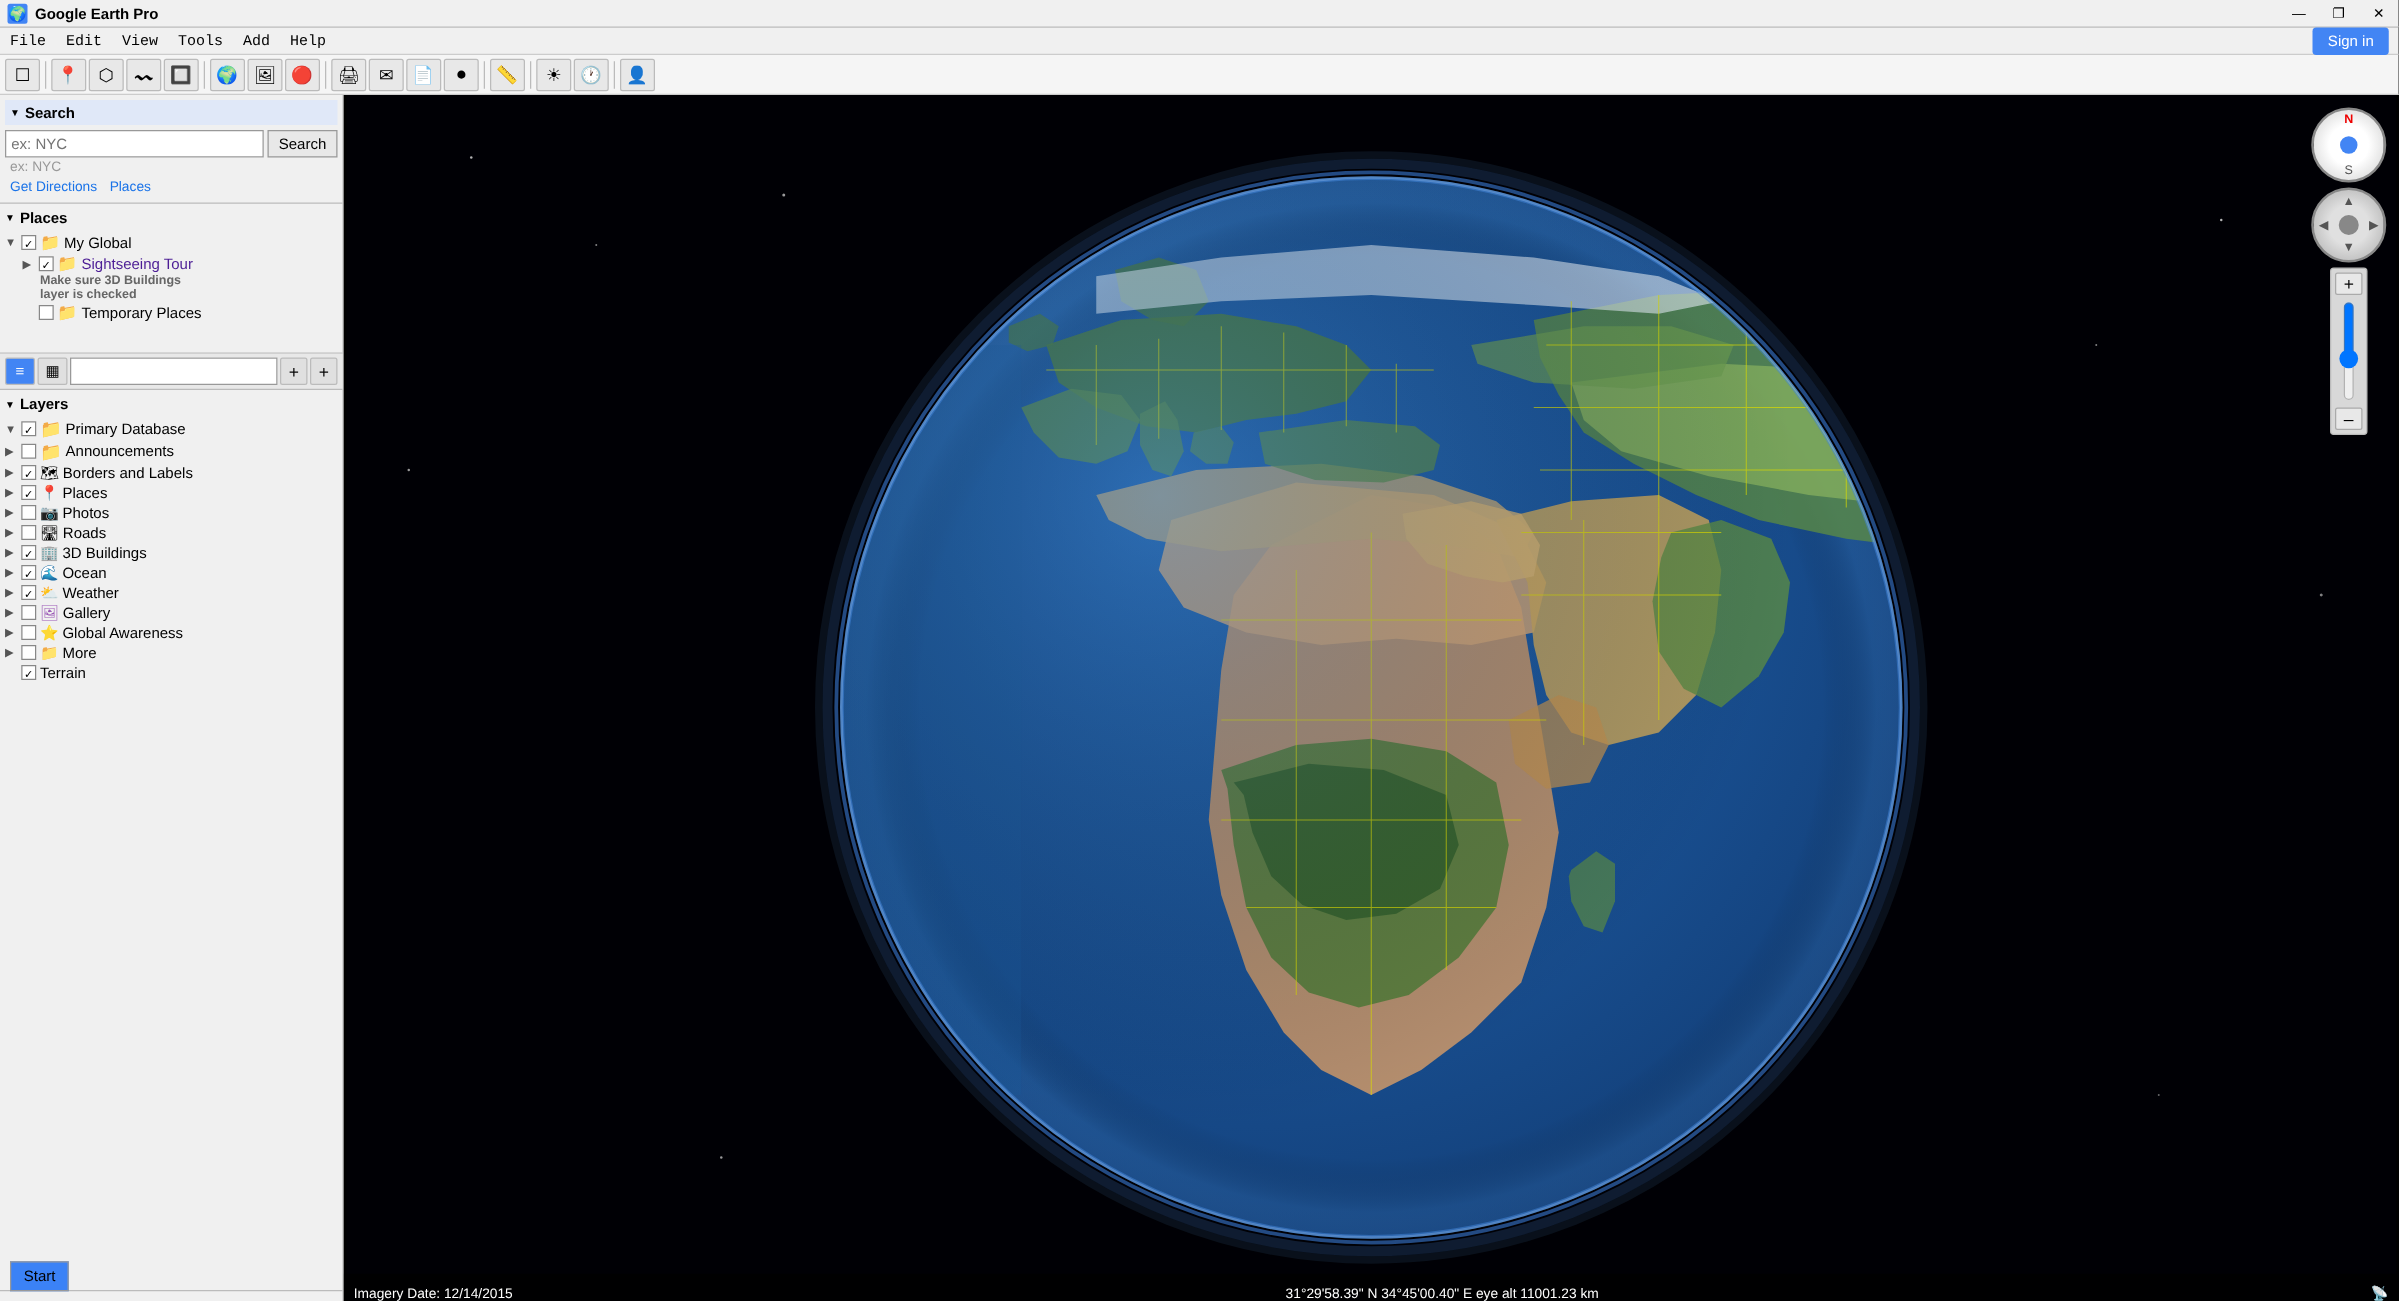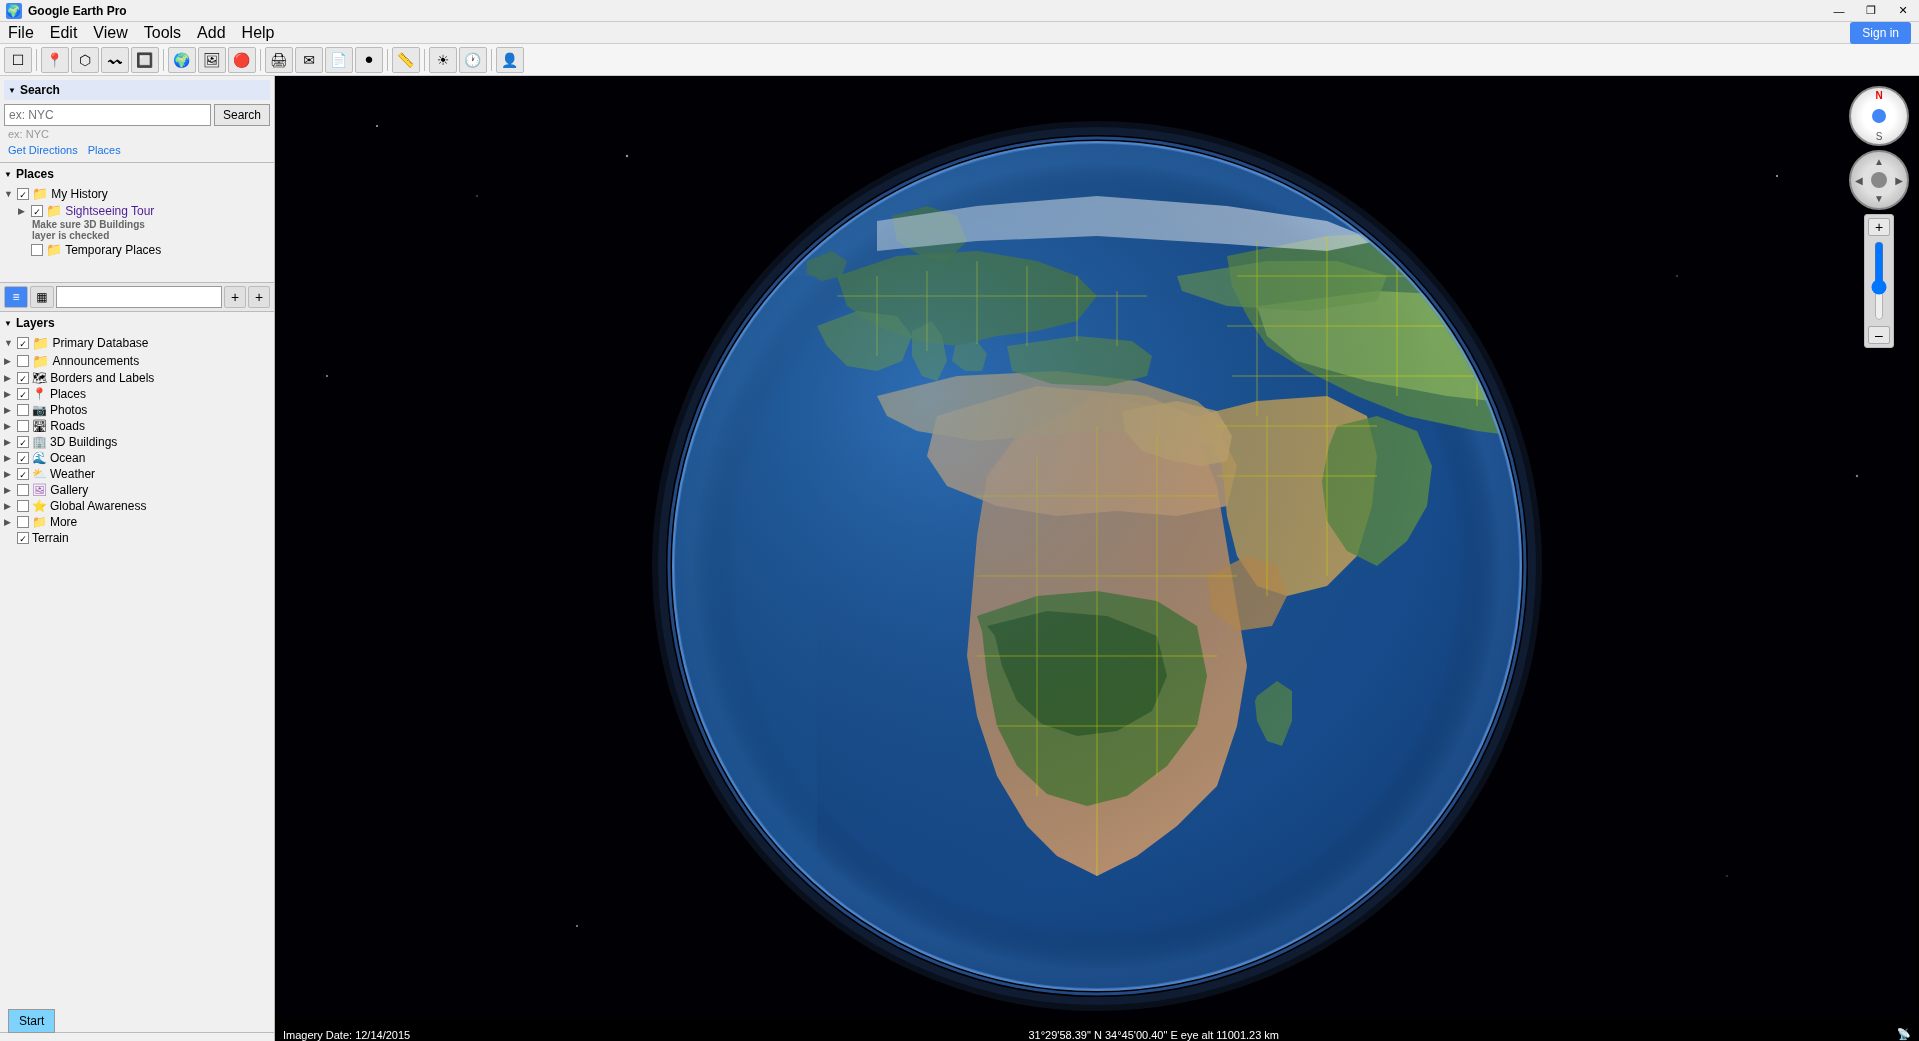--- a/index.html
+++ b/index.html
@@ -16,21 +16,21 @@
     #titlebar-title { font-size: 12px; font-weight: bold; }
     #titlebar-controls { display: flex; }
     .title-btn { width: 32px; height: 22px; display:flex; align-items:center; justify-content:center; cursor:pointer; font-size:11px; }
 
     
     #menubar {
       width: 100%; height: 22px; background: #f0f0f0;
       display: flex; align-items: center;
       border-bottom: 1px solid #ccc;
     }
-    .menu-item { padding: 2px 8px; cursor: pointer; font-size: 16px; }
+    .menu-item { padding: 2px 8px; cursor: pointer; font-size: 12px; font-family: Liberation Mono, monospace; }
 
     
     #toolbar {
       width: 100%; height: 32px; background: #f5f5f5;
       display: flex; align-items: center; gap: 2px; padding: 0 4px;
       border-bottom: 1px solid #ccc;
     }
     .tb-btn {
       width: 28px; height: 26px; background: #e8e8e8; border: 1px solid #bbb;
       cursor: pointer; display: flex; align-items: center; justify-content: center;
@@ -98,21 +98,21 @@
       font-weight: bold; font-size: 12px; cursor: pointer; margin-bottom: 4px;
     }
     .layer-item { display: flex; align-items: center; gap: 3px; padding: 1px 0; cursor: pointer; }
     .expand-arrow { font-size: 9px; color: #555; width: 10px; }
     .layer-label { font-size: 12px; }
     .layer-cb { width: 12px; height: 12px; border: 1px solid #888; background: #fff; display:inline-block; flex-shrink:0; }
     .layer-cb.checked::after { content: '✓'; font-size: 9px; color: #000; display:block; line-height:12px; text-align:center; }
 
     
     #start-btn {
-      padding: 4px 10px; background: #7dd3fc; border: 1px solid #999;
+      padding: 4px 10px; background: #3b82f6; border: 1px solid #999;
       cursor: pointer; font-size: 12px; margin: 4px;
       position: absolute; bottom: 4px; left: 4px;
     }
 
     
     #globe-area {
       flex: 1; position: relative; background: #000; overflow: hidden;
     }
 
     
@@ -248,21 +248,21 @@
     <div id="places-section">
       <div id="places-header">
         <span class="triangle">▼</span>
         <span>Places</span>
       </div>
 
       <div class="tree-item">
         <span class="expand-arrow">▼</span>
         <span class="layer-cb checked"></span>
         <span class="folder-icon">📁</span>
-        <span class="tree-label">My History</span>
+        <span class="tree-label">My Global</span>
       </div>
 
       <div class="tree-item indent1">
         <span class="expand-arrow">▶</span>
         <span class="layer-cb checked"></span>
         <span class="folder-icon">📁</span>
         <span class="tree-label link">Sightseeing Tour</span>
       </div>
       <div class="tree-hint indent2">Make sure 3D Buildings<br>layer is checked</div>
 

